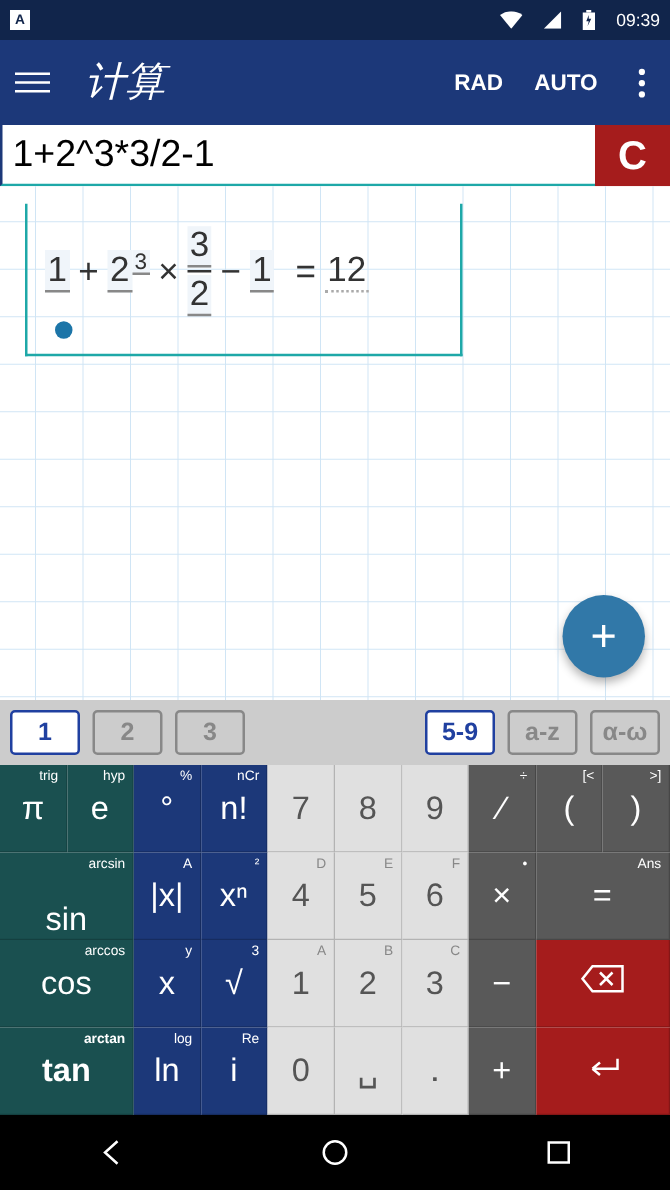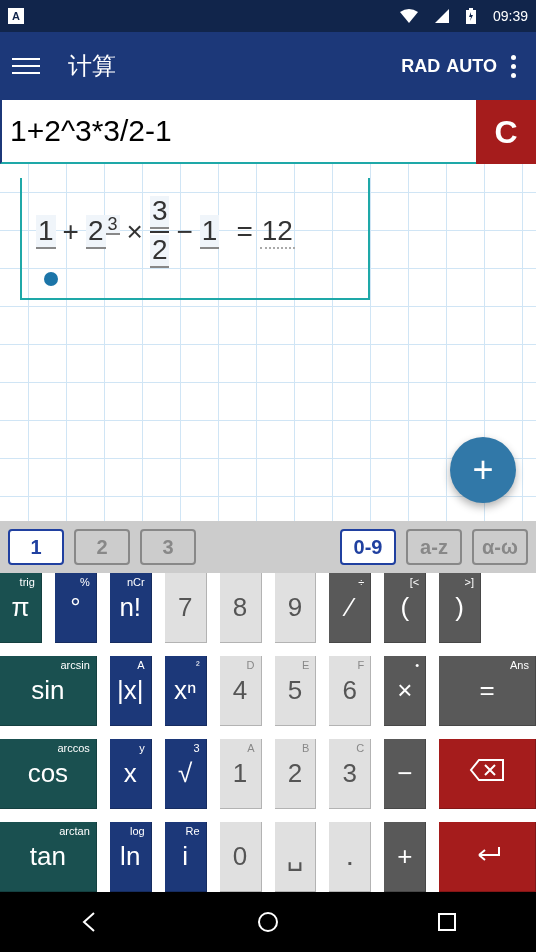--- a/index.html
+++ b/index.html
@@ -62,45 +62,46 @@
       display: flex;
       flex-direction: column;
       gap: 5px;
       margin-right: 28px;
     }
     .hamburger div {
       height: 2px;
       background: #fff;
     }
     .app-title {
-      font-size: 24px;
+      font-size: 32px;
       flex: 1;
+      font-style: italic;
     }
     .app-actions {
       display: flex;
       align-items: center;
-      gap: 6px;
+      gap: 25px;
       font-size: 18px;
       font-weight: bold;
     }
     .overflow-dots {
       display: flex;
       flex-direction: column;
       gap: 4px;
       padding: 0 8px;
     }
     .overflow-dots div {
       width: 5px;
       height: 5px;
       background: #fff;
       border-radius: 50%;
     }
     
     .input-bar {
-      height: 64px;
+      height: 49px;
       display: flex;
     }
     .input-field {
       flex: 1;
       font-size: 30px;
       padding: 0 8px;
       display: flex;
       align-items: center;
       border-left: 2px solid #1c3879;
       border-bottom: 2px solid #1ea8a8;
@@ -352,30 +353,34 @@
     <div class="blue-dot"></div>
   </div>
   <div class="fab">+</div>
 </div>
 
 <div class="tab-bar">
   <div class="tab active">1</div>
   <div class="tab">2</div>
   <div class="tab">3</div>
   <div class="tab-spacer"></div>
-  <div class="tab active">0-9</div>
+  <div class="tab active">5-9</div>
   <div class="tab">a-z</div>
   <div class="tab">α-ω</div>
 </div>
 
-<div class="keyboard" style="grid-template-columns: repeat(10, 1fr); gap: 13px;">
+<div class="keyboard" style="grid-template-columns: repeat(10, 1fr);">
     <div class="key key-green">
       <span class="sup">trig</span>
       <span>π</span>
     </div>
+    <div class="key key-green">
+      <span class="sup">hyp</span>
+      <span>e</span>
+    </div>
     <div class="key key-blue">
       <span class="sup">%</span>
       <span>°</span>
     </div>
     <div class="key key-blue">
       <span class="sup">nCr</span>
       <span>n!</span>
     </div>
     <div class="key key-lightgray">
       <span>7</span>
@@ -391,21 +396,21 @@
       <span>∕</span>
     </div>
     <div class="key key-darkgray">
       <span class="sup">[&lt;</span>
       <span>(</span>
     </div>
     <div class="key key-darkgray">
       <span class="sup">&gt;]</span>
       <span>)</span>
     </div>
-    <div class="key key-green" style="grid-column: span 2;">
+    <div class="key key-green" style="grid-column: span 2; align-items: flex-end;">
       <span class="sup">arcsin</span>
       <span>sin</span>
     </div>
     <div class="key key-blue">
       <span class="sup">A</span>
       <span>|x|</span>
     </div>
     <div class="key key-blue">
       <span class="sup">²</span>
       <span>xⁿ</span>
@@ -456,21 +461,21 @@
     </div>
     <div class="key key-darkgray">
       <span>−</span>
     </div>
     <div class="key key-red" style="grid-column: span 2;">
       <span><svg width="36" height="24" viewBox="0 0 36 24">
           <path d="M10 2 L34 2 L34 22 L10 22 L2 12 Z" fill="none" stroke="#fff" stroke-width="2"></path>
           <path d="M16 7 L26 17 M26 7 L16 17" stroke="#fff" stroke-width="2"></path>
         </svg></span>
     </div>
-    <div class="key key-green" style="grid-column: span 2;">
+    <div class="key key-green" style="grid-column: span 2; font-weight: bold;">
       <span class="sup">arctan</span>
       <span>tan</span>
     </div>
     <div class="key key-blue">
       <span class="sup">log</span>
       <span>ln</span>
     </div>
     <div class="key key-blue">
       <span class="sup">Re</span>
       <span>i</span>

